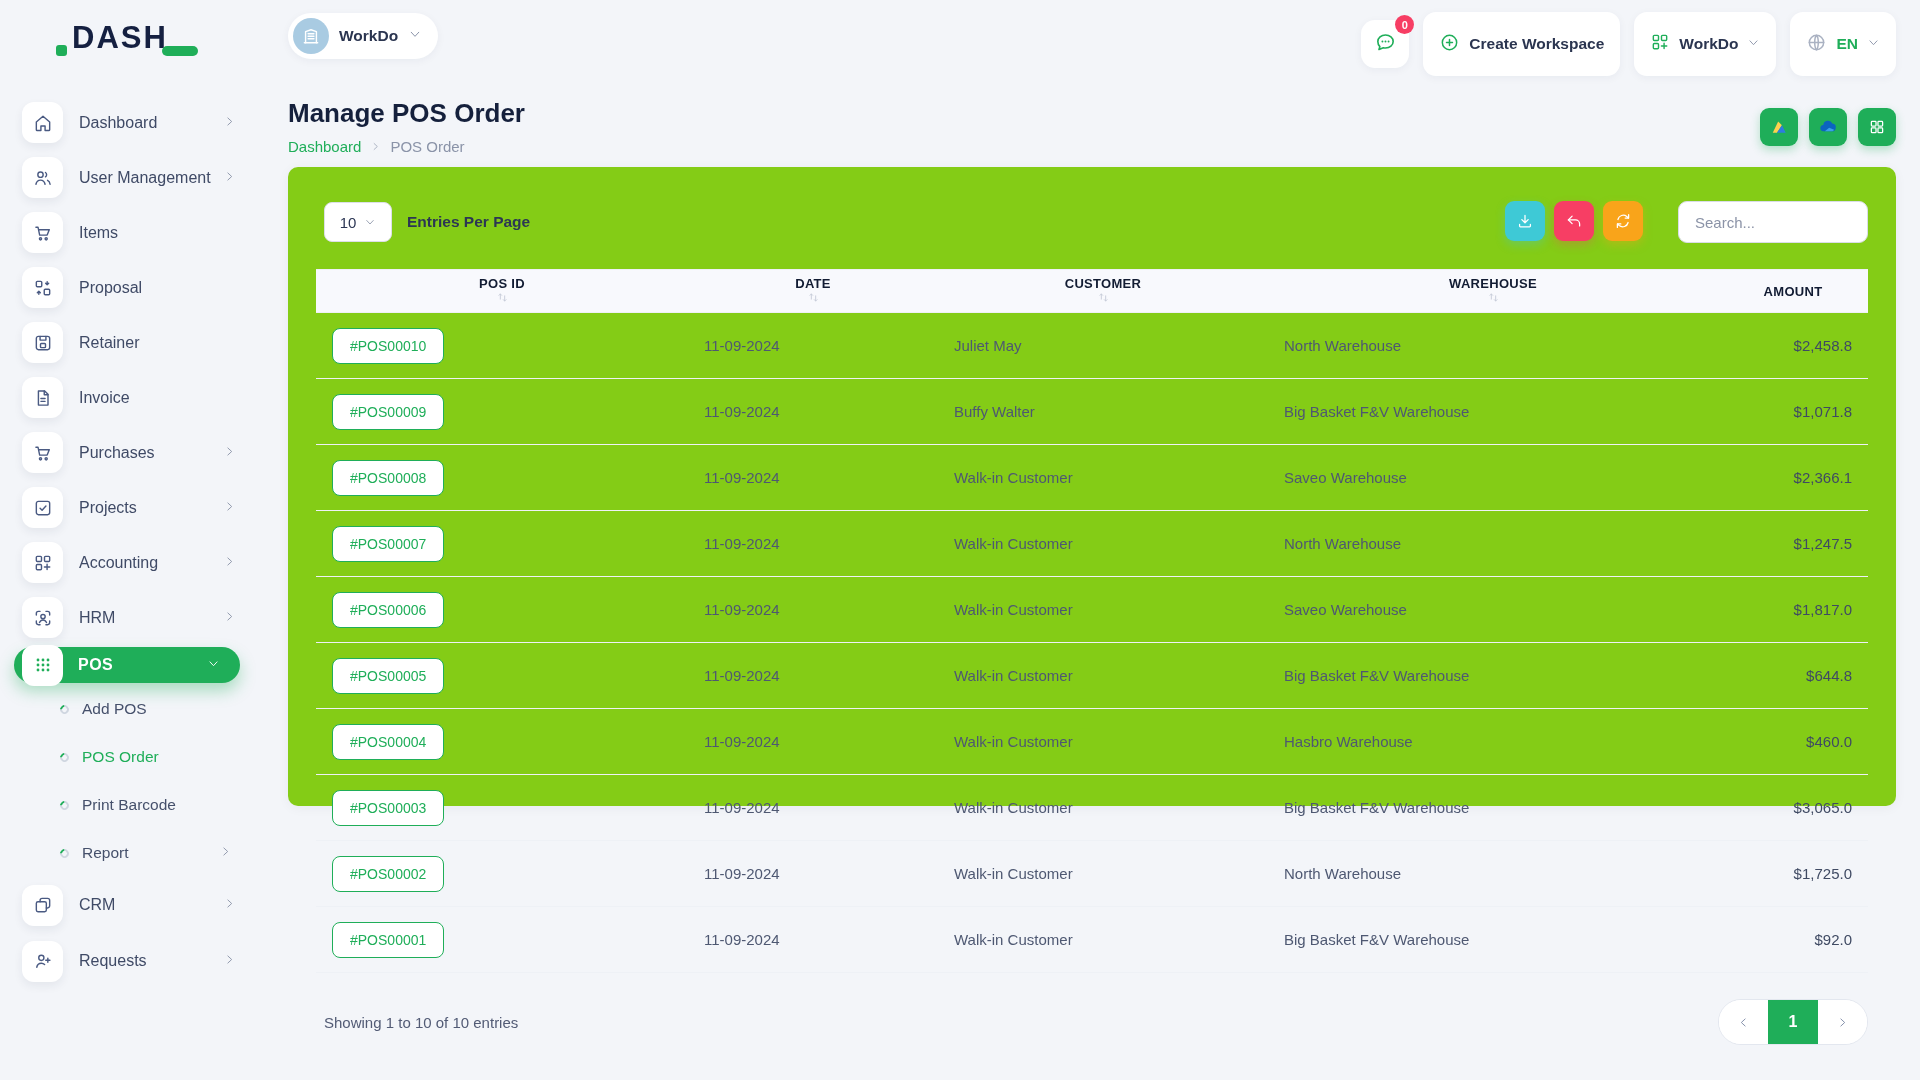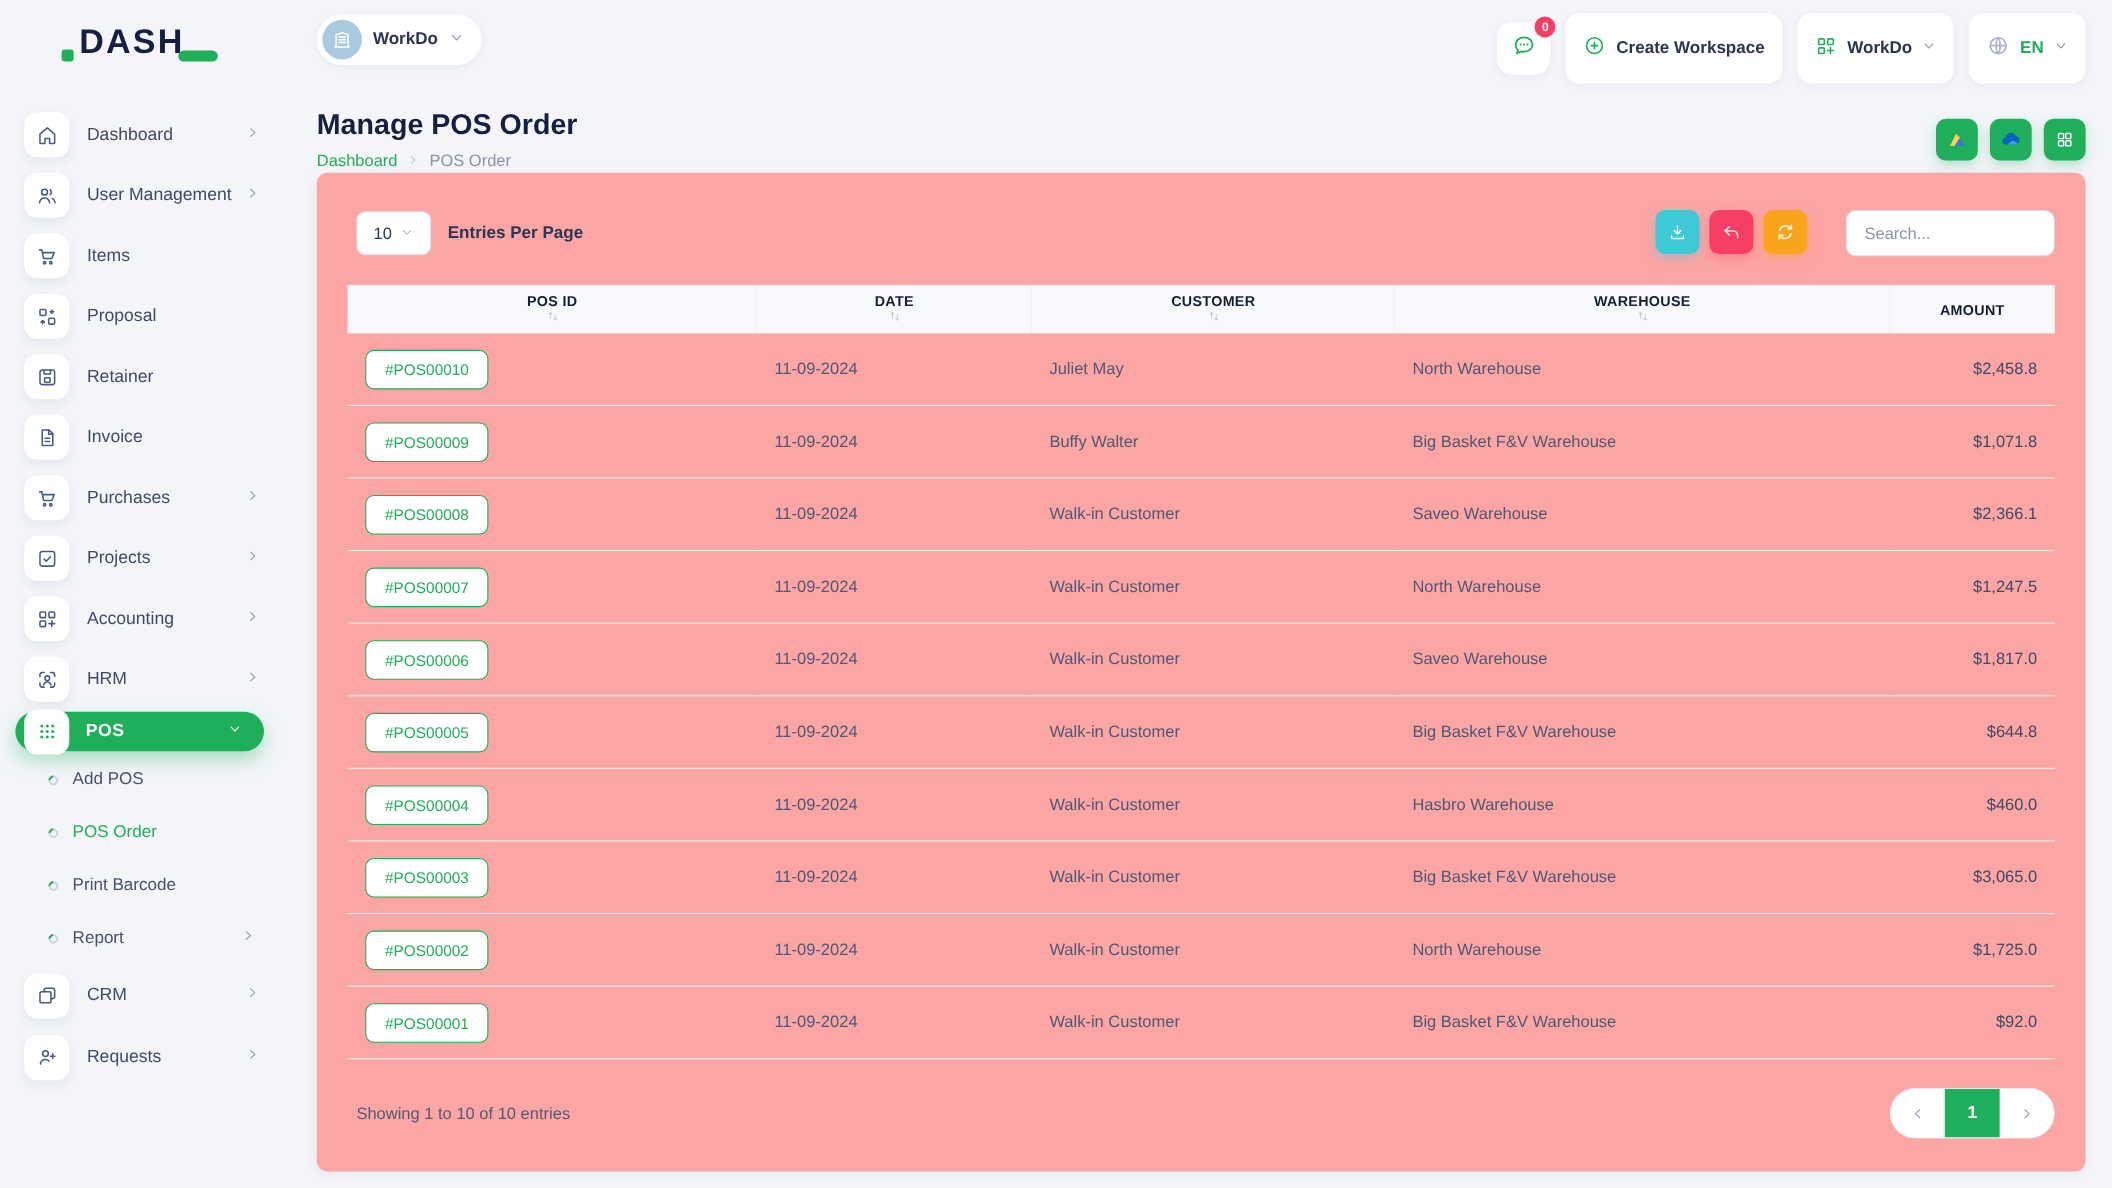--- a/index.html
+++ b/index.html
@@ -33,40 +33,40 @@
   .side-item{height:55px;display:flex;align-items:center;padding:0 24px 0 22px;cursor:pointer;}
   .icon-box{width:41px;height:41px;border-radius:12px;background:#fff;box-shadow:0 4px 10px rgba(25,39,71,.07);
     display:flex;align-items:center;justify-content:center;color:#4a5a82;margin-right:16px;flex:none;}
   .side-label{flex:1;font-size:16px;font-weight:500;color:#3f4a66;}
   .side-chev{color:#8a93a8;}
   .side-item.active{background:#1fae59;border-radius:26px;margin:2px 20px 2px 14px;height:36px;padding:0 20px 0 8px;
     box-shadow:0 8px 16px rgba(31,174,89,.35);}
   .side-item.active .icon-box{box-shadow:none;color:#1fae59;margin-right:15px;}
   .side-item.active .side-label{color:#fff;font-weight:700;letter-spacing:.5px;}
   .side-item.active .side-chev{color:#fff;}
-  .sub-item{height:48px;display:flex;align-items:center;padding:0 28px 0 44px;gap:13px;cursor:pointer;justify-content:space-between;}
+  .sub-item{height:48px;display:flex;align-items:center;padding:0 28px 0 60px;gap:13px;cursor:pointer;justify-content:space-between;}
   .bullet{width:9px;height:9px;border-radius:50%;border:2px solid #cfd6e0;border-top-color:#1fae59;
     transform:rotate(-45deg);flex:none;}
   .sub-label{flex:1;font-size:15.5px;color:#45506b;}
   .sub-item.active .sub-label{color:#1fae59;}
   .side-item.tall{height:56px;}
 
   
   .main{position:absolute;left:260px;top:72px;right:0;bottom:0;padding:0 24px 15px 28px;}
   .page-head{display:flex;justify-content:space-between;margin-top:26px;}
   .page-title{margin:0 0 9px 0;font-size:26px;font-weight:700;color:#15203c;}
   .breadcrumb{display:flex;align-items:center;gap:9px;font-size:15px;}
   .bc-link{color:#1fae59;text-decoration:none;cursor:pointer;}
   .bc-sep{color:#9aa3b5;}
   .bc-cur{color:#8a93a8;}
   .quick-actions{display:flex;gap:11px;align-self:center;}
   .qa-btn{width:38px;height:38px;border-radius:9px;background:#1fae59;display:flex;align-items:center;
     justify-content:center;color:#fff;box-shadow:0 4px 10px rgba(31,174,89,.3);cursor:pointer;border:none;}
 
-  .card{margin-top:2px;background:#fca5a5;border-radius:10px;height:908px;box-shadow:0 2px 12px rgba(26,38,66,.05);
+  .card{margin-top:12px;background:#84cc16;border-radius:10px;height:639px;box-shadow:0 2px 12px rgba(26,38,66,.05);
     padding:0 28px;}
   .controls{display:flex;align-items:center;padding-top:34px;}
   .select-box{margin-left:8px;width:68px;height:40px;border:1px solid #dcdfe8;border-radius:8px;background:#fff;
     display:flex;align-items:center;justify-content:center;gap:8px;font-size:15px;color:#2c3654;cursor:pointer;}
   .entries-label{margin-left:15px;font-size:15.5px;font-weight:600;color:#2c3654;}
   .right-controls{margin-left:auto;display:flex;align-items:flex-start;gap:9px;}
   .act-btn{width:40px;height:40px;border-radius:9px;border:none;display:flex;align-items:center;justify-content:center;
     color:#fff;cursor:pointer;}
   .act-cyan{background:#3ec9d6;box-shadow:0 4px 10px rgba(62,201,214,.35);}
   .act-pink{background:#f73e64;box-shadow:0 4px 10px rgba(247,62,100,.3);}

